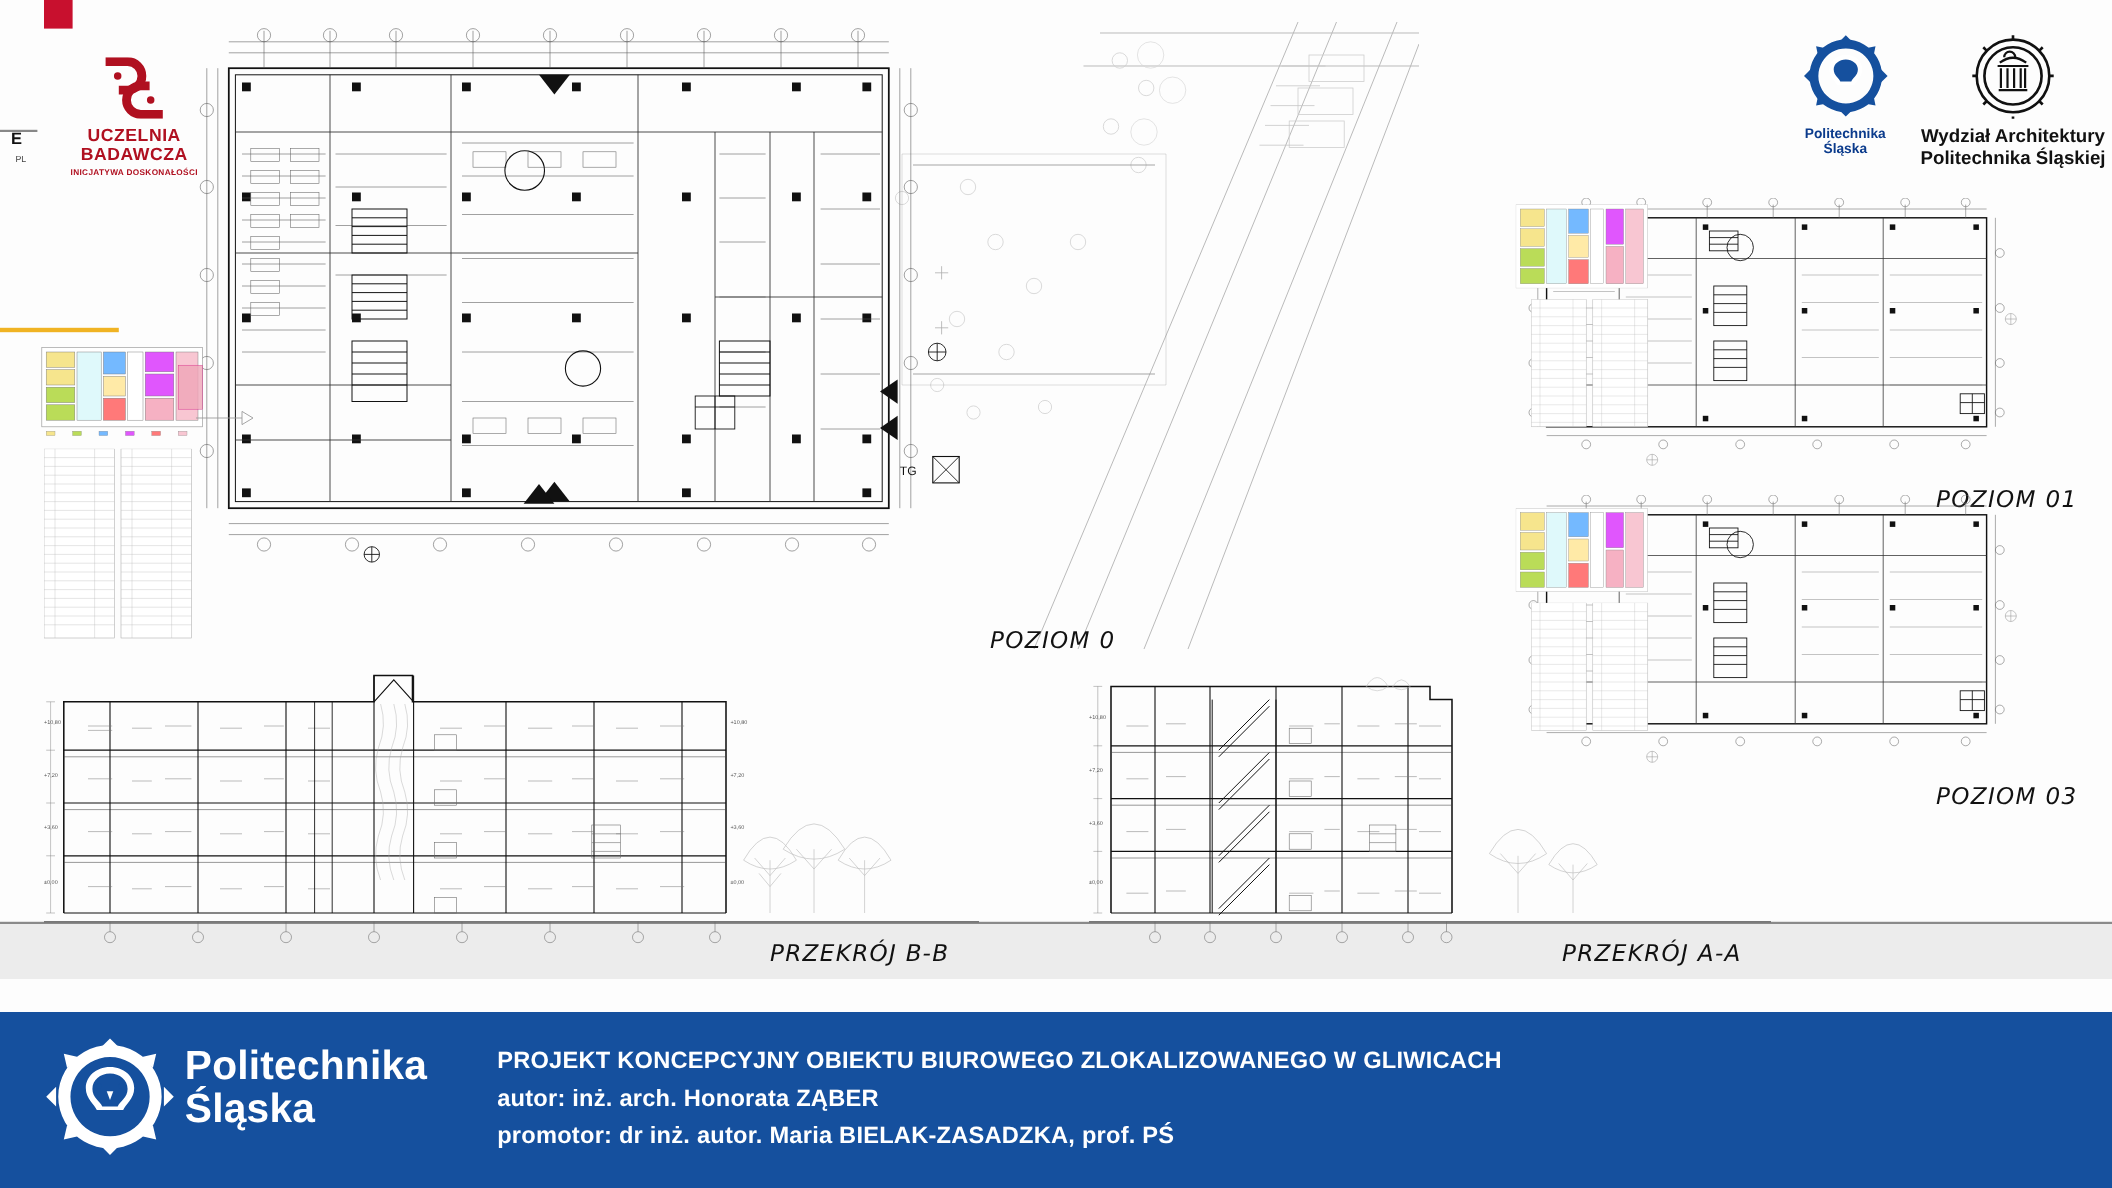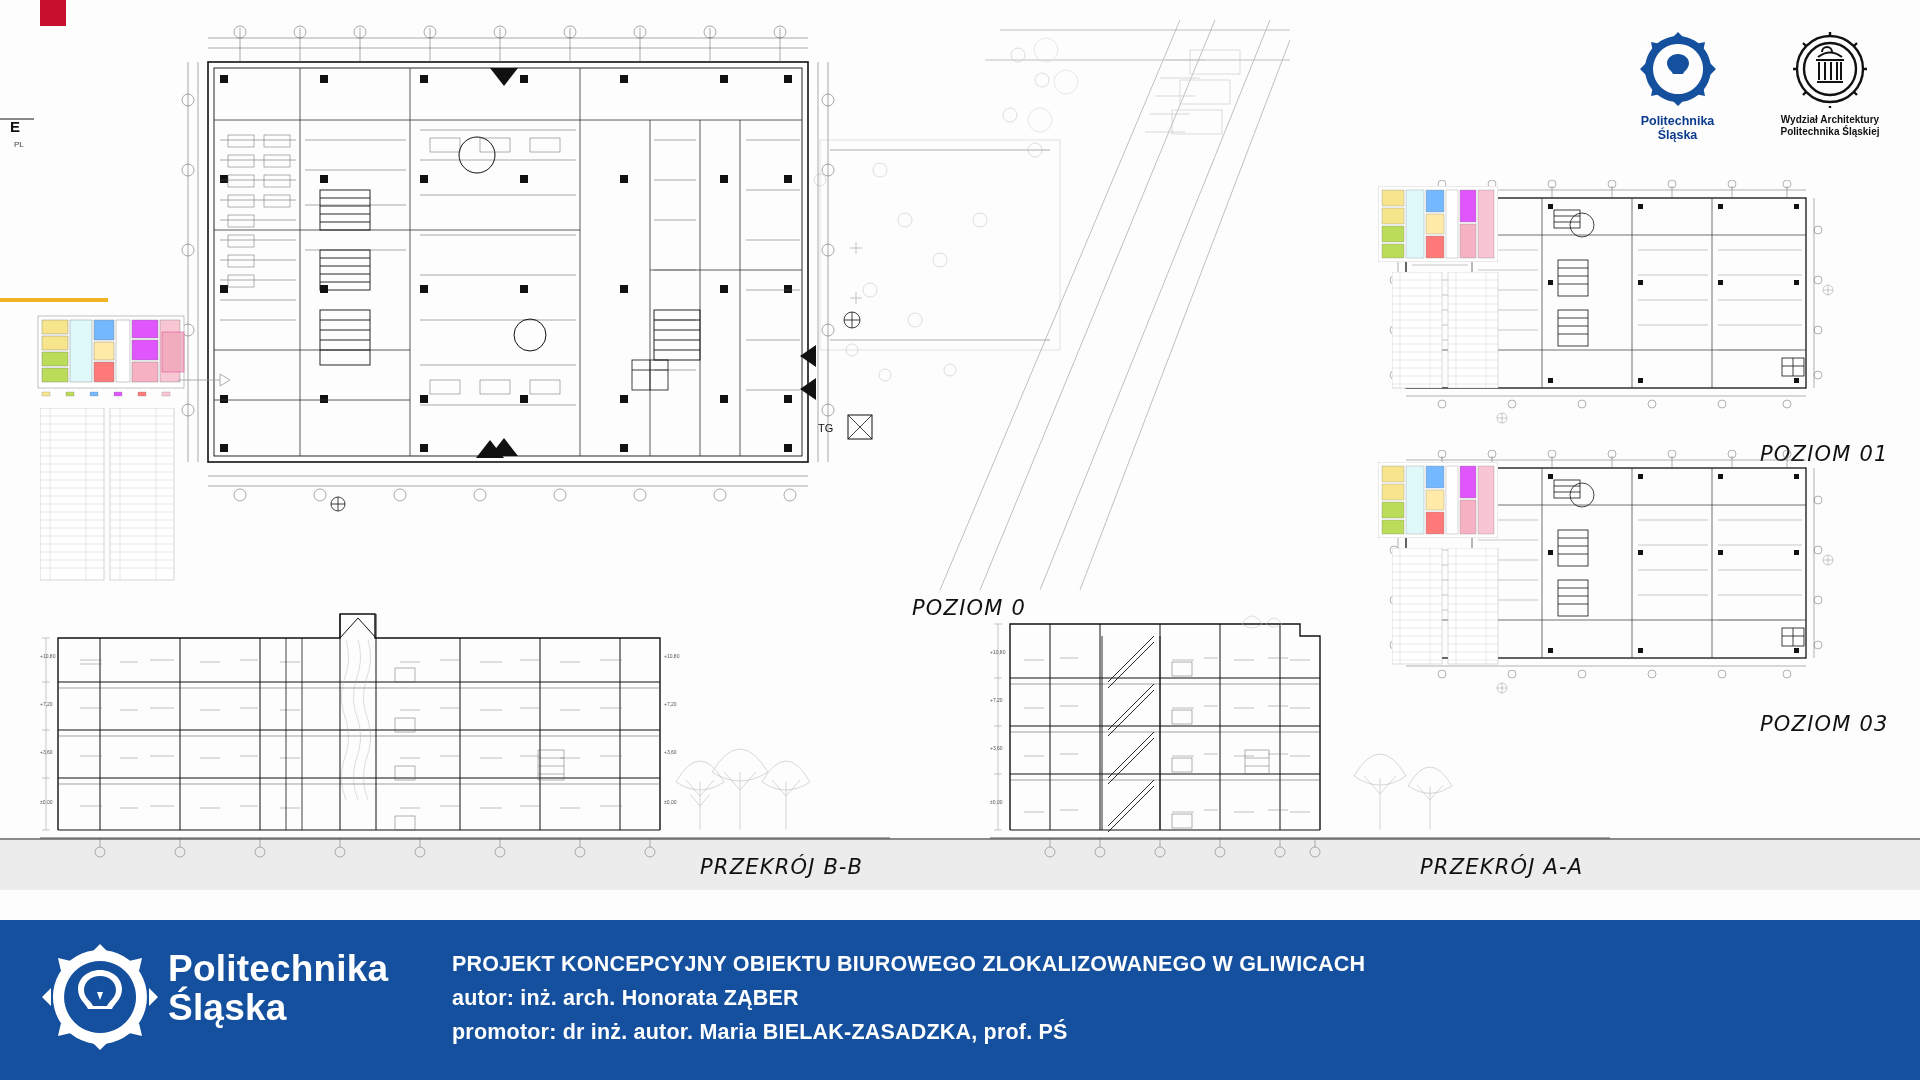--- a/index.html
+++ b/index.html
@@ -62,21 +62,21 @@
   .side-letter2 {
     left: 14px; top: 140px; font-size: 8px; color: #444;
   }
 
   
   .ps-logo-top { left: 1620px; top: 30px; width: 115px; text-align: center; }
   .wa-logo-top { left: 1745px; top: 30px; width: 170px; text-align: center; }
   .logo-cap {
     font-size: 12.5px; font-weight: 700; color: #0b3b8c; line-height: 1.15; margin-top: 6px;
   }
-  .logo-cap.dark { color: #111; font-size: 10px; }
+  .logo-cap.dark { color: #111; font-size: 17px; }
 
   
   .footer {
     left: 0; bottom: 0; width: 1920px; height: 160px;
     background: #15509e;
     color: #fff;
   }
   .footer-logo { left: 40px; top: 22px; width: 120px; height: 110px; }
   .footer-wordmark {
     left: 168px; top: 30px;
@@ -104,20 +104,35 @@
 
 <div id="board">
 
   <div class="abs corner-red"></div>
   <div class="abs thin-gray-line"></div>
   <div class="abs yellow-line"></div>
 
   <div class="abs side-letter">E</div>
   <div class="abs side-letter2">PL</div>
 
+  <div class="abs ucz-logo">
+    <div class="ucz-mark">
+      <svg width="64" height="56" viewBox="0 0 64 56">
+        <path d="M6 4 h20 a13 13 0 0 1 0 26 h-8" fill="none" stroke="#b01020" stroke-width="8"></path>
+        <path d="M58 52 h-20 a13 13 0 0 1 0 -26 h8" fill="none" stroke="#b01020" stroke-width="8"></path>
+        <circle cx="17" cy="17" r="3.4" fill="#b01020"></circle>
+        <circle cx="47" cy="39" r="3.4" fill="#b01020"></circle>
+      </svg>
+    </div>
+    <div class="ucz-text">
+      <div class="l1">UCZELNIA</div>
+      <div class="l2">BADAWCZA</div>
+      <div class="l3">INICJATYWA DOSKONAŁOŚCI</div>
+    </div>
+  </div>
 
   <div class="abs ps-logo-top">
     <svg width="80" height="78" viewBox="0 0 80 78" style="margin:0 auto;display:block;">
       <g fill="#15509e">
         <path d="M40 2 l7 7 h-14z M40 76 l-7 -7 h14z M2 39 l7 -7 v14z M78 39 l-7 7 v-14z
                  M13 12 l10 2 -8 8z M67 12 l-10 2 8 8z M13 66 l10 -2 -8 -8z M67 66 l-10 -2 8 -8z"></path>
         <path d="M40 6 a33 33 0 1 1 -0.1 0z M40 14 a25 25 0 1 0 0.1 0z"></path>
       </g>
       <g fill="#ffffff">
         <path d="M40 20 c-9 0 -15 6 -15 13 c0 7 5 10 7 14 h16 c2 -4 7 -7 7 -14 c0 -7 -6 -13 -15 -13z"></path>
@@ -410,21 +425,21 @@
       </g>
       <g stroke="#111" fill="none" stroke-width="0.8">
         <circle cx="672" cy="300" r="8"></circle>
         <path d="M664 300 h16 M672 292 v16"></path>
       </g>
       <g stroke="#aaa" fill="none" stroke-width="0.7">
         <path d="M676 222 l0 12 M670 228 l12 0"></path>
         <path d="M676 272 l0 12 M670 278 l12 0"></path>
       </g>
     </svg>
-    <div class="abs label-hand" style="left:720px; top:576px;margin-left:12px;">POZIOM 0</div>
+    <div class="abs label-hand" style="left:720px; top:550px;">POZIOM 0</div>
   </div>
 
   <div class="abs" style="left:36px; top:312px; width:150px; height:90px;">
     <svg width="150" height="90" viewBox="0 0 150 90">
       <rect x="2" y="4" width="146" height="72" fill="#ffffff" stroke="#999" stroke-width="0.6"></rect>
       <g stroke="#777" stroke-width="0.4">
         <rect x="6" y="8" width="26" height="14" fill="#f6e58d"></rect>
         <rect x="6" y="24" width="26" height="14" fill="#f6e58d"></rect>
         <rect x="6" y="40" width="26" height="14" fill="#badc58"></rect>
         <rect x="6" y="56" width="26" height="14" fill="#badc58"></rect>

